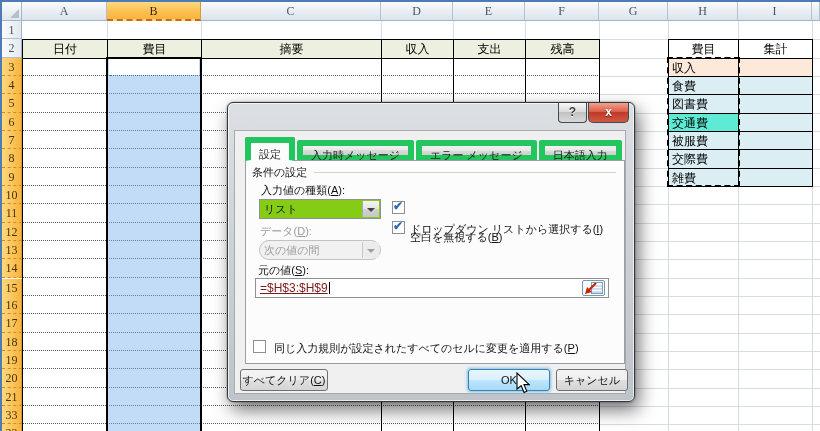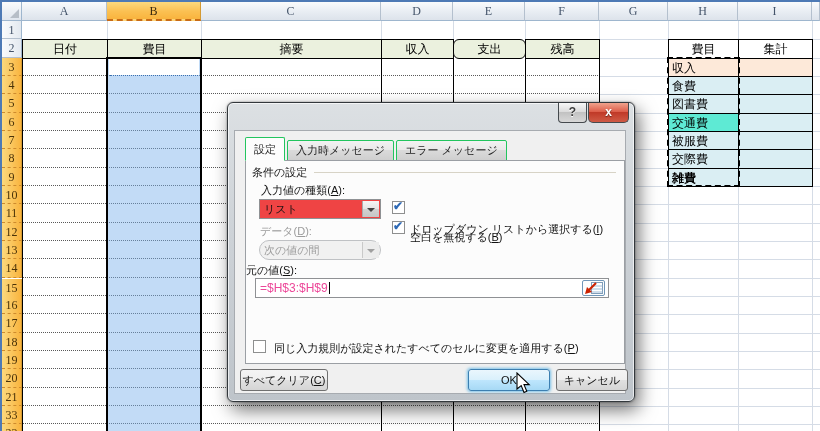--- a/index.html
+++ b/index.html
@@ -53,44 +53,44 @@
   .helpbtn{left:330px;width:29px;border-radius:0 0 4px 4px;color:#3c3c3c;
            background:linear-gradient(#f7f7f7,#dcdcdc 45%,#c2c2c2 50%,#d8d8d8);
            text-shadow:0 1px 0 #fff;}
   .closebtn{left:360px;width:41px;border-radius:0 0 5px 5px;color:#fff;
            background:linear-gradient(#f0a28c,#dd5f4b 45%,#c03a28 50%,#cf5a45);
            text-shadow:0 1px 1px rgba(0,0,0,.5);}
   .dlg-client{left:6px;top:27px;width:392px;height:264px;background:#f0f0f0;
           border:1px solid #a7abb0;box-sizing:border-box;}
   .tabs{left:10px;top:6px;height:24px;display:flex;align-items:flex-end;}
   .tab{box-sizing:border-box;height:21px;line-height:19px;text-align:left;font-size:11px;
-       color:#1e1e1e;border:1px solid #22c55e;border-radius:2px 2px 0 0;margin-right:2px;
+       color:#1e1e1e;border:6px solid #22c55e;border-radius:2px 2px 0 0;margin-right:2px;
        background:linear-gradient(#f2f2f2,#e8e8e8 50%,#dadada 50%,#cfcfcf);padding:0 8px;}
   .tab.active{height:24px;line-height:22px;background:#fcfcfc;border-bottom:1px solid #fcfcfc;
        position:relative;z-index:3;}
   .tab-page{left:10px;top:29px;width:380px;height:204px;background:#fcfcfc;
        border:1px solid #9b9fa4;box-sizing:border-box;z-index:2;}
   .lbl{font-size:11px;color:#111;}
   .lbl.dis{color:#9b9b9b;}
   .group-line{border-top:1px solid #d7d3c6;}
-  .combo{box-sizing:border-box;border:1px solid #8f9194;background:#ef4444;font-size:11px;
+  .combo{box-sizing:border-box;border:1px solid #8f9194;background:#84cc16;font-size:11px;
          color:#111;line-height:18px;padding-left:4px;}
   .combo .arrowbox{position:absolute;right:1px;top:1px;width:16px;bottom:1px;
          background:linear-gradient(#f5f5f5,#e4e4e4 50%,#d2d2d2 50%,#c6c6c6);
          border-left:1px solid #a9abad;text-align:center;}
   .combo .arrowbox:after{content:"";position:absolute;left:4px;top:7px;width:0;height:0;
          border-left:4px solid transparent;border-right:4px solid transparent;
          border-top:4px solid #444;}
   .combo.dis{background:#f1f1f1;border-color:#bfc1c4;color:#9b9b9b;border-radius:10px;}
   .combo.dis .arrowbox{background:#ececec;border-left:1px solid #c9c9c9;}
   .combo.dis .arrowbox:after{border-top-color:#9f9f9f;}
   .cb{width:13px;height:13px;background:#fff;border:1px solid #8e8f8f;box-sizing:border-box;}
   .cb .mark{position:absolute;left:0px;top:-3px;font-size:12px;font-weight:bold;color:#2e69b5;}
   .txtinput{box-sizing:border-box;border:1px solid #8f9194;background:#fff;font-size:12px;
-         color:#ec4899;line-height:18px;padding-left:4px;}
+         color:#7f1d1d;line-height:18px;padding-left:4px;text-decoration:underline;}
   .caret{display:inline-block;width:1px;height:12px;background:#000;vertical-align:-2px;margin-left:1px;}
   .rangebtn{box-sizing:border-box;border:1px solid #7096b8;background:#fdfdfd;border-radius:2px;}
   .btn{box-sizing:border-box;height:22px;border:1px solid #707070;border-radius:3px;
        background:linear-gradient(#f4f4f4,#efefef 49%,#e0e0e0 51%,#d5d5d5);
        font-size:11px;color:#111;text-align:center;line-height:20px;}
   .btn.primary{border:1px solid #3c7fb1;box-shadow:0 0 3px 1px #7ac1e8;
        background:linear-gradient(#eaf6fd,#d9f0fc 49%,#bee6fd 51%,#a7d9f5);}
   u{text-decoration:underline;}
 </style>
 </head>
@@ -190,60 +190,61 @@
       <div class="abs vline" style="left: 107px; top: 39.33px; height: 391.67px;"></div>
       <div class="abs vline" style="left: 201px; top: 39.33px; height: 391.67px;"></div>
       <div class="abs vline" style="left: 381px; top: 39.33px; height: 391.67px;"></div>
       <div class="abs vline" style="left: 453px; top: 39.33px; height: 391.67px;"></div>
       <div class="abs vline" style="left: 525px; top: 39.33px; height: 391.67px;"></div>
       <div class="abs vline" style="left: 599px; top: 39.33px; height: 391.67px;"></div>
       <div class="abs hdr-cell" style="left: 22px; top: 39.33px; width: 86px; height: 19.33px; line-height: 18.33px; background: rgb(235, 241, 222);">日付</div>
       <div class="abs hdr-cell" style="left: 107px; top: 39.33px; width: 95px; height: 19.33px; line-height: 18.33px; background: rgb(235, 241, 222);">費目</div>
       <div class="abs hdr-cell" style="left: 201px; top: 39.33px; width: 181px; height: 19.33px; line-height: 18.33px; background: rgb(235, 241, 222);">摘要</div>
       <div class="abs hdr-cell" style="left: 381px; top: 39.33px; width: 73px; height: 19.33px; line-height: 18.33px; background: rgb(235, 241, 222);">収入</div>
-      <div class="abs hdr-cell" style="left: 453px; top: 39.33px; width: 73px; height: 19.33px; line-height: 18.33px; background: rgb(235, 241, 222); border-radius: 6px;">支出</div>
+      <div class="abs hdr-cell" style="left: 453px; top: 39.33px; width: 73px; height: 19.33px; line-height: 18.33px; background: rgb(235, 241, 222);">支出</div>
       <div class="abs hdr-cell" style="left: 525px; top: 39.33px; width: 75px; height: 19.33px; line-height: 18.33px; background: rgb(235, 241, 222);">残高</div>
       <div class="abs sel-col" style="left: 106px; width: 96px; top: 56.66px; height: 374.34px;"></div>
       <div class="abs active-cell" style="left: 109px; width: 90px; top: 58.66px; height: 16.33px;"></div>
       <div class="abs dotline" style="left: 110px; width: 88px; top: 74.99px; border-top-color: rgb(59, 111, 174);"></div>
       <div class="abs cat-hdr" style="left: 668px; top: 39.33px; width: 71px; height: 19.33px; line-height: 18.33px;">費目</div>
       <div class="abs cat-hdr" style="left: 738px; top: 39.33px; width: 75px; height: 19.33px; line-height: 18.33px;">集計</div>
       <div class="abs cat-cell" style="left: 668px; top: 57.66px; width: 71px; height: 19.33px; line-height: 18.33px; background: rgb(253, 233, 217);">収入</div>
       <div class="abs cat-cell" style="left: 738px; top: 57.66px; width: 75px; height: 19.33px; background: rgb(253, 233, 217);"></div>
       <div class="abs cat-cell" style="left: 668px; top: 75.99px; width: 71px; height: 19.33px; line-height: 18.33px; background: rgb(218, 238, 243);">食費</div>
       <div class="abs cat-cell" style="left: 738px; top: 75.99px; width: 75px; height: 19.33px; background: rgb(218, 238, 243);"></div>
       <div class="abs cat-cell" style="left: 668px; top: 94.32px; width: 71px; height: 19.33px; line-height: 18.33px; background: rgb(218, 238, 243);">図書費</div>
       <div class="abs cat-cell" style="left: 738px; top: 94.32px; width: 75px; height: 19.33px; background: rgb(218, 238, 243);"></div>
       <div class="abs cat-cell" style="left: 668px; top: 112.65px; width: 71px; height: 19.33px; line-height: 18.33px; background: #5eead4;">交通費</div>
       <div class="abs cat-cell" style="left: 738px; top: 112.65px; width: 75px; height: 19.33px; background: rgb(218, 238, 243);"></div>
       <div class="abs cat-cell" style="left: 668px; top: 130.98px; width: 71px; height: 19.33px; line-height: 18.33px; background: rgb(218, 238, 243);">被服費</div>
       <div class="abs cat-cell" style="left: 738px; top: 130.98px; width: 75px; height: 19.33px; background: rgb(218, 238, 243);"></div>
       <div class="abs cat-cell" style="left: 668px; top: 149.31px; width: 71px; height: 19.33px; line-height: 18.33px; background: rgb(218, 238, 243);">交際費</div>
       <div class="abs cat-cell" style="left: 738px; top: 149.31px; width: 75px; height: 19.33px; background: rgb(218, 238, 243);"></div>
-      <div class="abs cat-cell" style="left: 668px; top: 167.64px; width: 93px; height: 19.33px; line-height: 18.33px; background: rgb(218, 238, 243); font-weight: bold;">雑費</div>
+      <div class="abs cat-cell" style="left: 668px; top: 167.64px; width: 93px; height: 19.33px; line-height: 18.33px; background: rgb(218, 238, 243);">雑費</div>
       <div class="abs cat-cell" style="left: 738px; top: 167.64px; width: 75px; height: 19.33px; background: rgb(218, 238, 243);"></div>
       <div class="abs ants" style="left: 667px; top: 56.66px; width: 73px; height: 130.31px;"></div>
     </div>
 
   <div class="abs win-edge-top"></div>
   <div class="abs win-edge-left"></div>
 
   <div class="abs dialog">
     <div class="abs capbtn helpbtn">
       <span>?</span>
     </div>
     <div class="abs capbtn closebtn">
       <span>x</span>
     </div>
 
     <div class="abs dlg-client">
       <div class="abs tabs">
         <div class="tab active">設定</div>
         <div class="tab">入力時メッセージ</div>
         <div class="tab">エラー メッセージ</div>
+        <div class="tab">日本語入力</div>
       </div>
 
       <div class="abs tab-page">
         <div class="abs lbl" style="left:6px;top:4px;">条件の設定</div>
         <div class="abs group-line" style="left:68px;right:8px;top:11px;"></div>
 
         <div class="abs lbl" style="left:15px;top:22px;">入力値の種類(<u>A</u>):</div>
         <div class="abs combo" style="left:13px;top:38px;width:122px;height:20px;">
           <span>リスト</span>
           <span class="arrowbox"></span>
@@ -258,21 +259,21 @@
           <span class="mark">✔</span>
         </div>
         <div class="abs lbl" style="left:164px;top:61px;">ドロップダウン リストから選択する(<u>I</u>)</div>
 
         <div class="abs lbl dis" style="left:14px;top:63px;">データ(<u>D</u>):</div>
         <div class="abs combo dis" style="left:13px;top:79px;width:122px;height:20px;">
           <span>次の値の間</span>
           <span class="arrowbox"></span>
         </div>
 
-        <div class="abs lbl" style="left:0;top:102px;text-align:right;">元の値(<u>S</u>):</div>
+        <div class="abs lbl" style="left:12px;top:102px;text-align:right;">元の値(<u>S</u>):</div>
         <div class="abs txtinput" style="left:9px;top:117px;width:354px;height:20px;">
           <span>=$H$3:$H$9</span><span class="caret"></span>
         </div>
         <div class="abs rangebtn" style="left:336px;top:119px;width:23px;height:16px;">
           <svg width="21" height="14" viewBox="0 0 21 14">
             <rect x="8.5" y="1.5" width="11" height="11" fill="#fff" stroke="#7f9db9"></rect>
             <line x1="8.5" y1="5" x2="19.5" y2="5" stroke="#9ebcd8"></line>
             <line x1="8.5" y1="8" x2="19.5" y2="8" stroke="#9ebcd8"></line>
             <line x1="8.5" y1="11" x2="19.5" y2="11" stroke="#9ebcd8"></line>
             <path d="M13 2 L5 10" stroke="#cc2200" stroke-width="2.2"></path>

